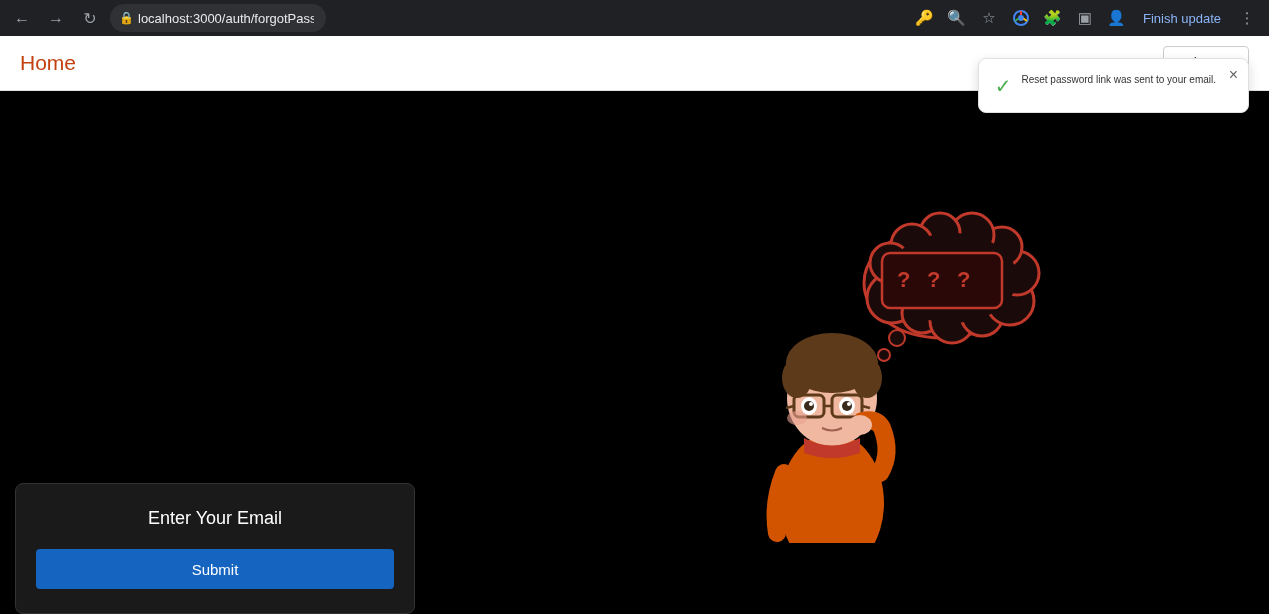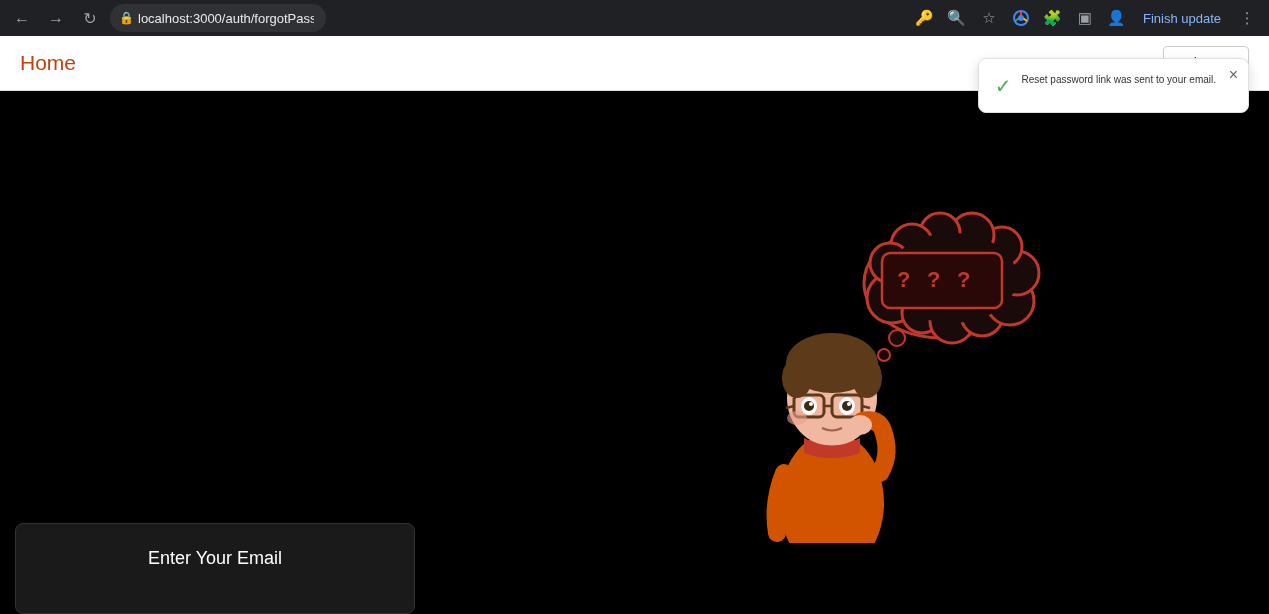--- a/index.html
+++ b/index.html
@@ -317,20 +317,21 @@
     <button class="sign-in-btn">Sign In</button>
   </div>
 </div>
 
 <div class="main-content">
 
   <div class="email-form-card">
     <div class="email-form-title">Enter Your Email</div>
 
 
+    <button class="submit-btn">Submit</button>
   </div>
 
   <div class="illustration-area">
     <svg class="illustration-svg" viewBox="0 0 420 380" xmlns="http://www.w3.org/2000/svg">
 
       <g transform="translate(230, 40)">
 
         <ellipse cx="80" cy="80" rx="78" ry="55" fill="#1a0a0a" stroke="#c0392b" stroke-width="3"></ellipse>
         <circle cx="30" cy="95" r="25" fill="#1a0a0a" stroke="#c0392b" stroke-width="3"></circle>
         <circle cx="60" cy="110" r="20" fill="#1a0a0a" stroke="#c0392b" stroke-width="3"></circle>

